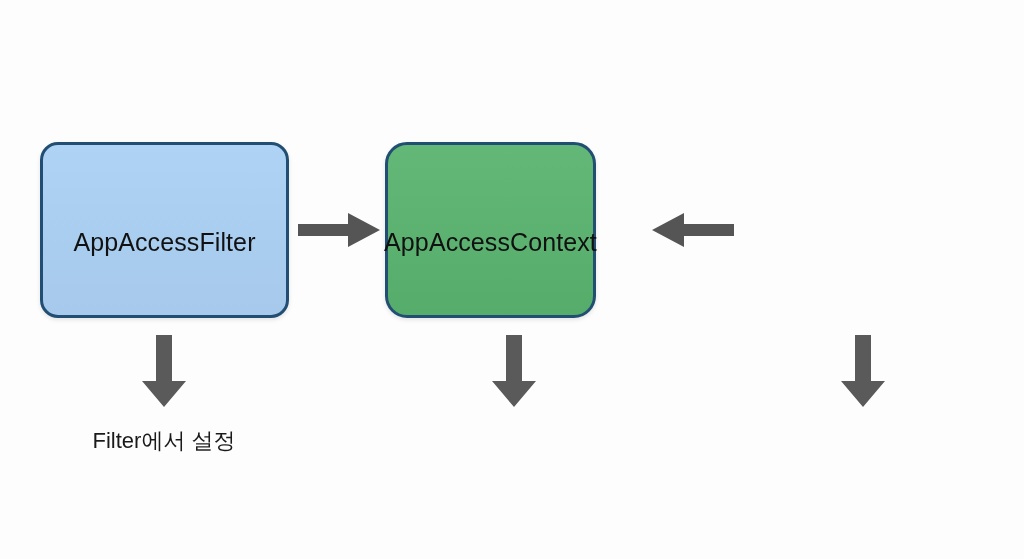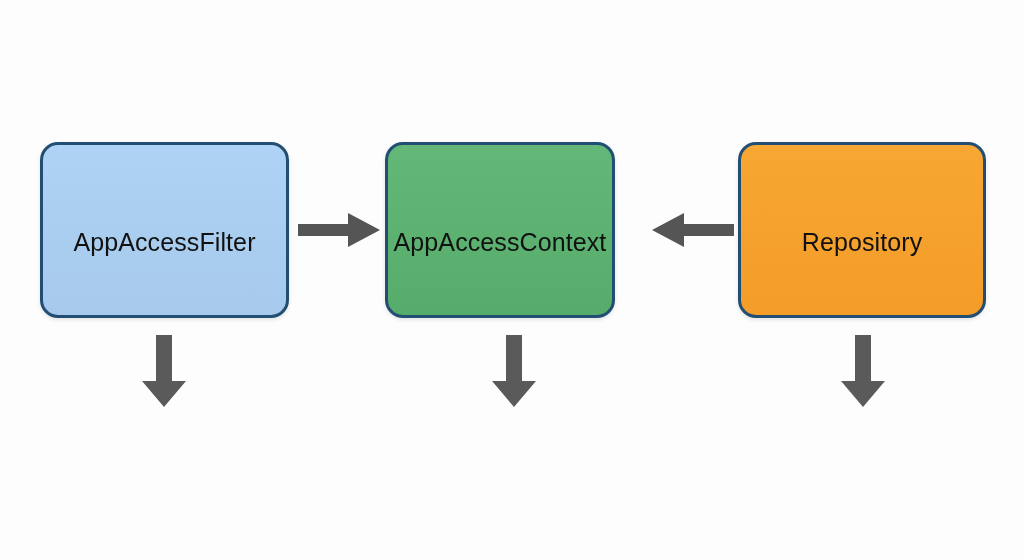--- a/index.html
+++ b/index.html
@@ -42,22 +42,23 @@
     font-weight: 400;
     margin-top: 25px;
   }
   #node-filter {
     left: 40px;
     width: 249px;
     background: linear-gradient(180deg, #aed3f4 0%, #a6c9ec 100%);
   }
   #node-context {
     left: 385px;
-    width: 230px;
+    width: 211px;
     background: linear-gradient(180deg, #63b878 0%, #56ac6a 100%);
+    border-radius: 22px;
   }
   #node-repository {
     left: 738px;
     width: 248px;
     background: linear-gradient(180deg, #f7a733 0%, #f49c28 100%);
   }
 
   
   .arrow-h {
     position: absolute;
@@ -100,23 +101,20 @@
 <div id="diagram-canvas">
 
   <div class="node" id="node-filter">
     <span class="node-label">AppAccessFilter</span>
   </div>
 
   <div class="node" id="node-context">
     <span class="node-label">AppAccessContext</span>
   </div>
 
-  <div class="node" id="node-repository">
-    <span class="node-label">Repository</span>
-  </div>
 
   <div class="arrow-h" id="arrow-filter-to-context">
     <svg width="86" height="48" viewBox="0 0 86 48">
       <path d="M2 18 L52 18 L52 7 L84 24 L52 41 L52 30 L2 30 Z" fill="#555555"></path>
     </svg>
   </div>
 
   <div class="arrow-h" id="arrow-repo-to-context">
     <svg width="86" height="48" viewBox="0 0 86 48">
       <path d="M84 18 L34 18 L34 7 L2 24 L34 41 L34 30 L84 30 Z" fill="#555555"></path>
@@ -134,16 +132,17 @@
       <path d="M23 2 L39 2 L39 48 L53 48 L31 74 L9 48 L23 48 Z" fill="#5a5a5a"></path>
     </svg>
   </div>
 
   <div class="arrow-v" id="arrow-repo-down">
     <svg width="62" height="76" viewBox="0 0 62 76">
       <path d="M23 2 L39 2 L39 48 L53 48 L31 74 L9 48 L23 48 Z" fill="#5a5a5a"></path>
     </svg>
   </div>
 
+  <div class="caption" id="caption-filter">Filter에서 설정</div>
 
 
 
 </div>
 
 </body></html>

